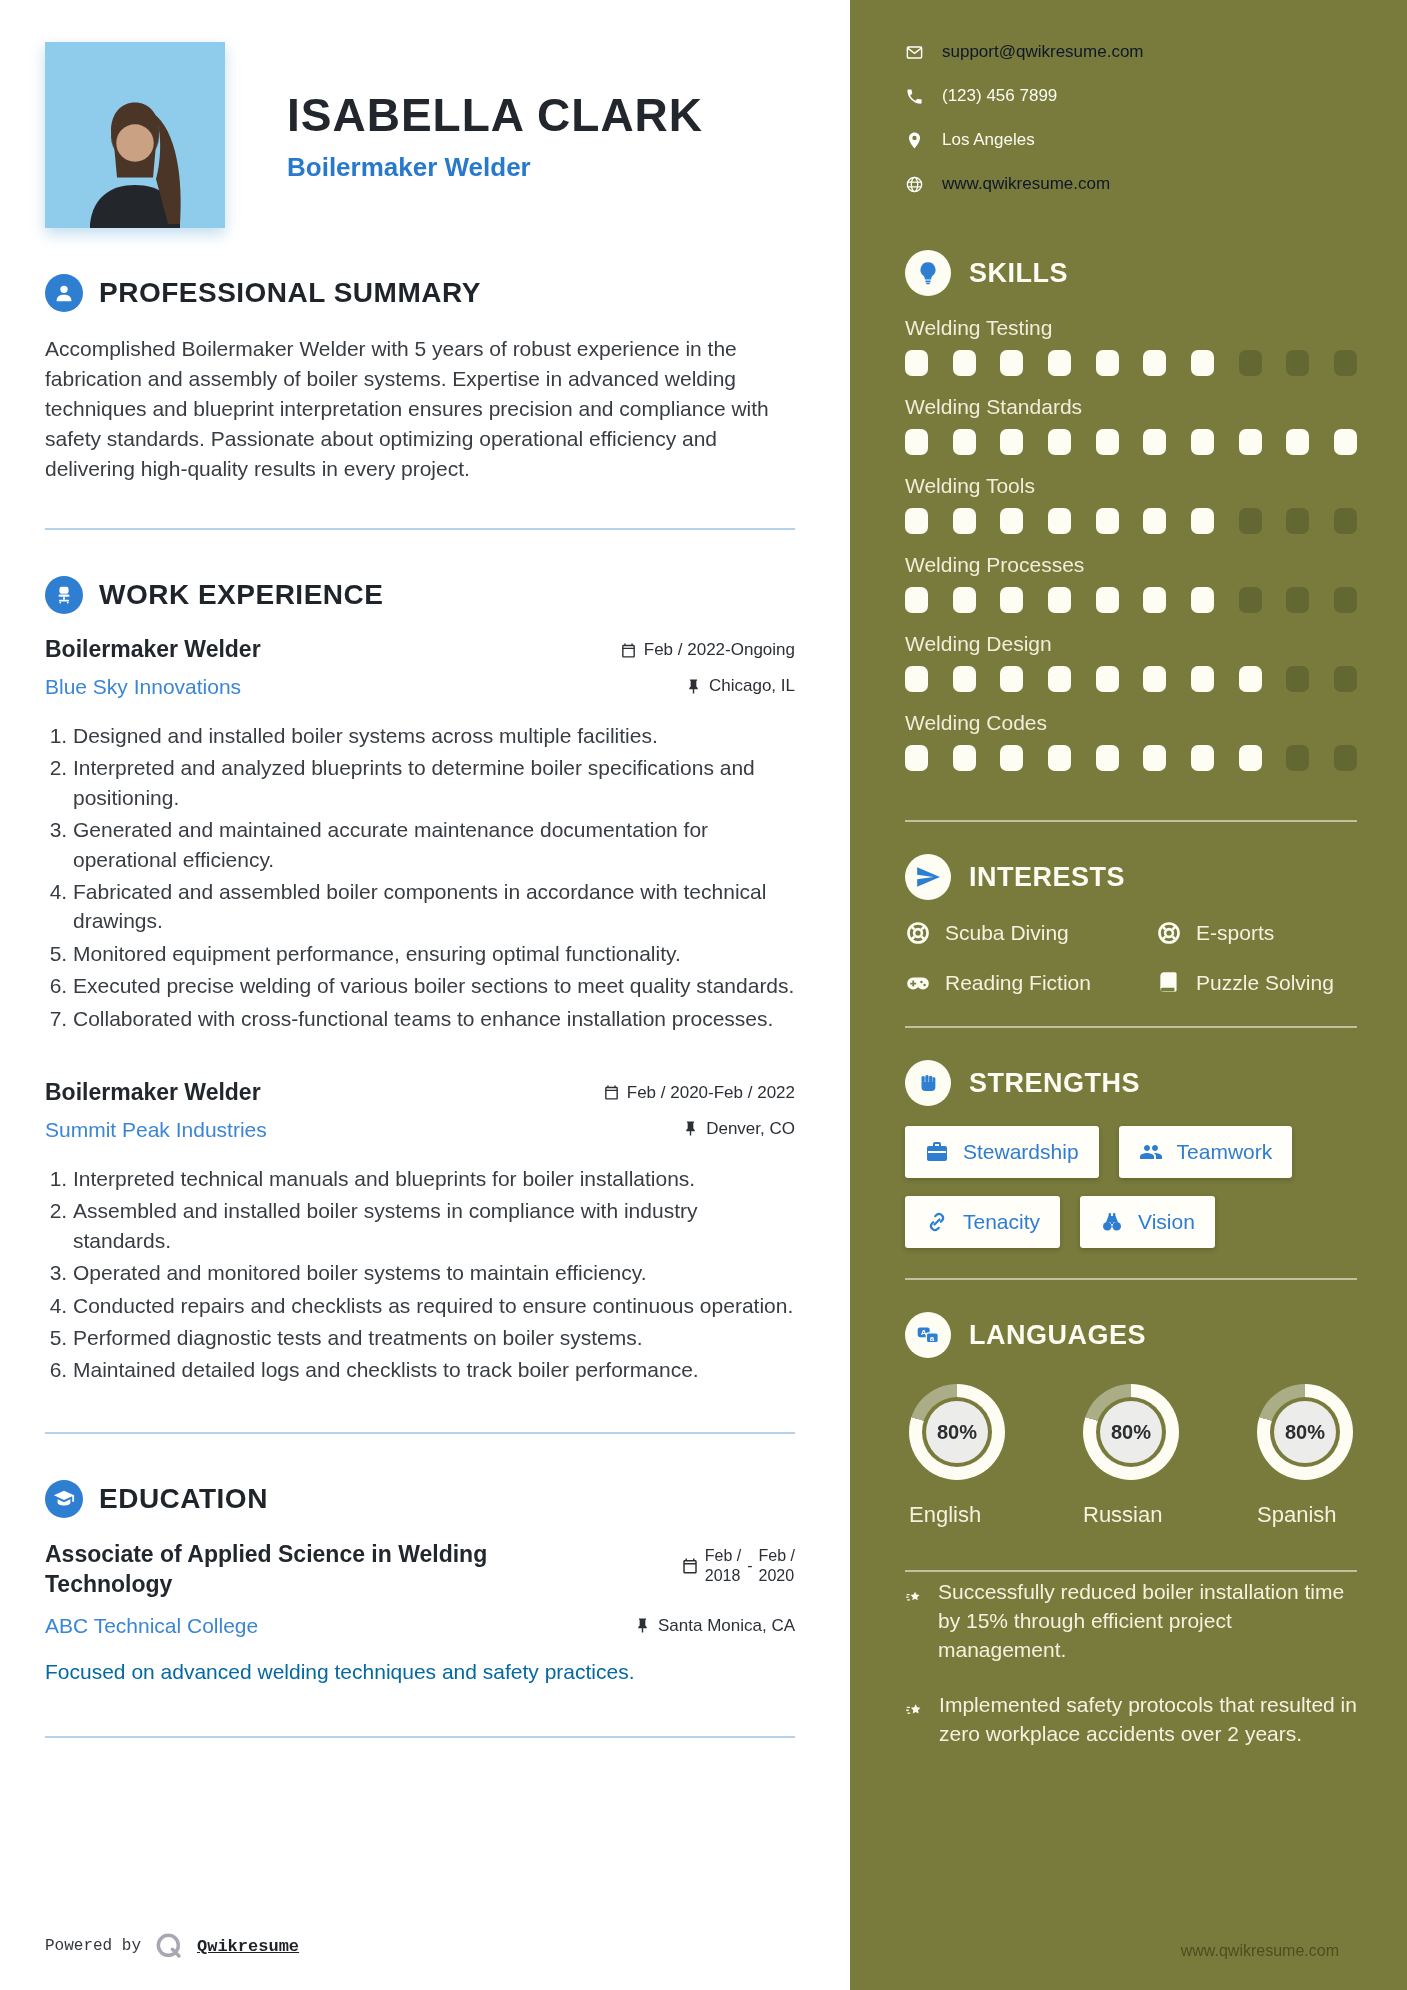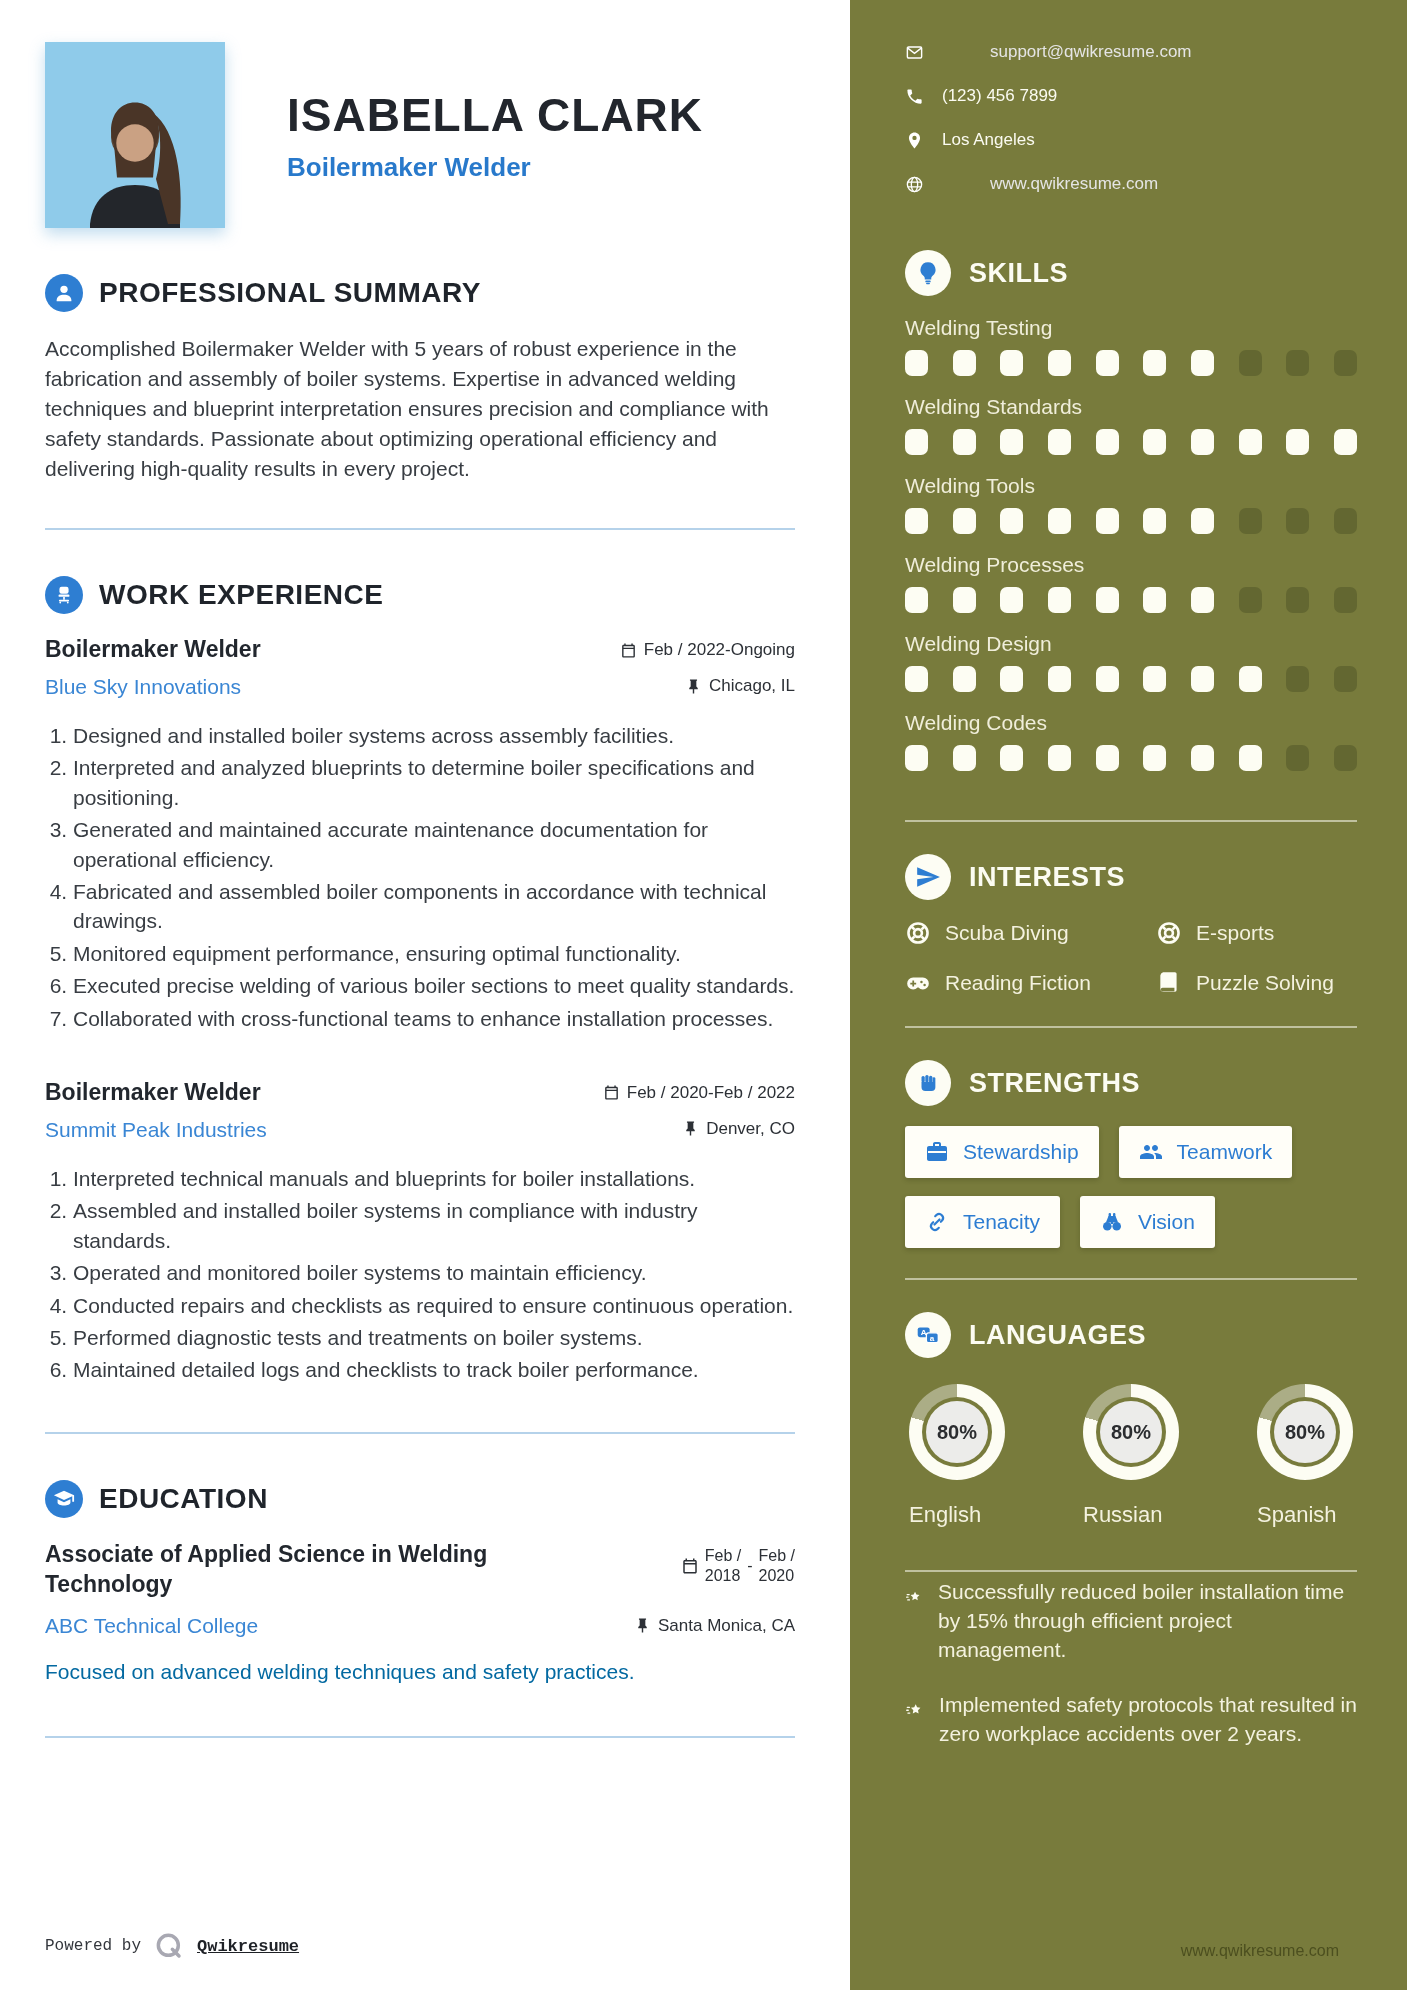--- a/index.html
+++ b/index.html
@@ -50,21 +50,21 @@
 
   .left-footer { margin-top:auto; display:flex; align-items:center; gap:12px; font-size:16px; color:#33363c;font-family:Liberation Mono, monospace; }
   .left-footer .qlogo { width:32px; height:32px; }
   .brand-link { font-size:17px; font-weight:700; color:#1e2126; text-decoration:underline; }
 
   
   .side { width:557px; flex:none; background:#787b3c; color:#f2f0dd; padding:42px 50px 30px 55px; display:flex; flex-direction:column; overflow:hidden; }
   .contact { display:flex; flex-direction:column; gap:24px; margin-bottom:30px; }
   .c-row { display:flex; align-items:center; gap:18px; font-size:17px; color:#fbfbf1; }
   .c-row svg { width:19px; height:19px; flex:none; }
-  .c-link { color:#e5e5e5; text-decoration:none;margin-left:48px; }
+  .c-link { color:#0f172a; text-decoration:none; }
 
   .side-sec-head { display:flex; align-items:center; gap:18px; margin:26px 0 20px; }
   .white-circle { width:46px; height:46px; border-radius:50%; background:#fdfdf4; color:#2e7ed2; display:flex; align-items:center; justify-content:center; flex:none; }
   .white-circle svg { width:26px; height:26px; }
   .side-sec-title { font-size:27px; font-weight:800; color:#fcfcf2; letter-spacing:.5px; }
 
   .skill { margin-bottom:19px; }
   .skill-label { font-size:21px; color:#f0eeda; margin-bottom:10px; }
   .skill-dots { display:flex; justify-content:space-between; }
   .dot { width:23px; height:26px; border-radius:7px; background:#636731; }
@@ -162,21 +162,21 @@
                   <span style="display: inline-flex; width: 17px; height: 17px;">
                     <svg viewBox="0 0 24 24" fill="#2c3036" style="width: 100%; height: 100%;">
                       <path d="M16 12V4h1V2H7v2h1v8l-2 2v2h5v6h2v-6h5v-2l-2-2z"></path>
                     </svg>
                   </span>
                   <span>Chicago, IL</span>
                 </div>
               </div>
             </div>
             <ol>
-              <li>Designed and installed boiler systems across assembly facilities.</li>
+              <li>Designed and installed boiler systems across multiple facilities.</li>
               <li>Interpreted and analyzed blueprints to determine boiler specifications and positioning.</li>
               <li>Generated and maintained accurate maintenance documentation for operational efficiency.</li>
               <li>Fabricated and assembled boiler components in accordance with technical drawings.</li>
               <li>Monitored equipment performance, ensuring optimal functionality.</li>
               <li>Executed precise welding of various boiler sections to meet quality standards.</li>
               <li>Collaborated with cross-functional teams to enhance installation processes.</li>
             </ol>
           </article>
           <article class="job">
             <div class="job-top">

